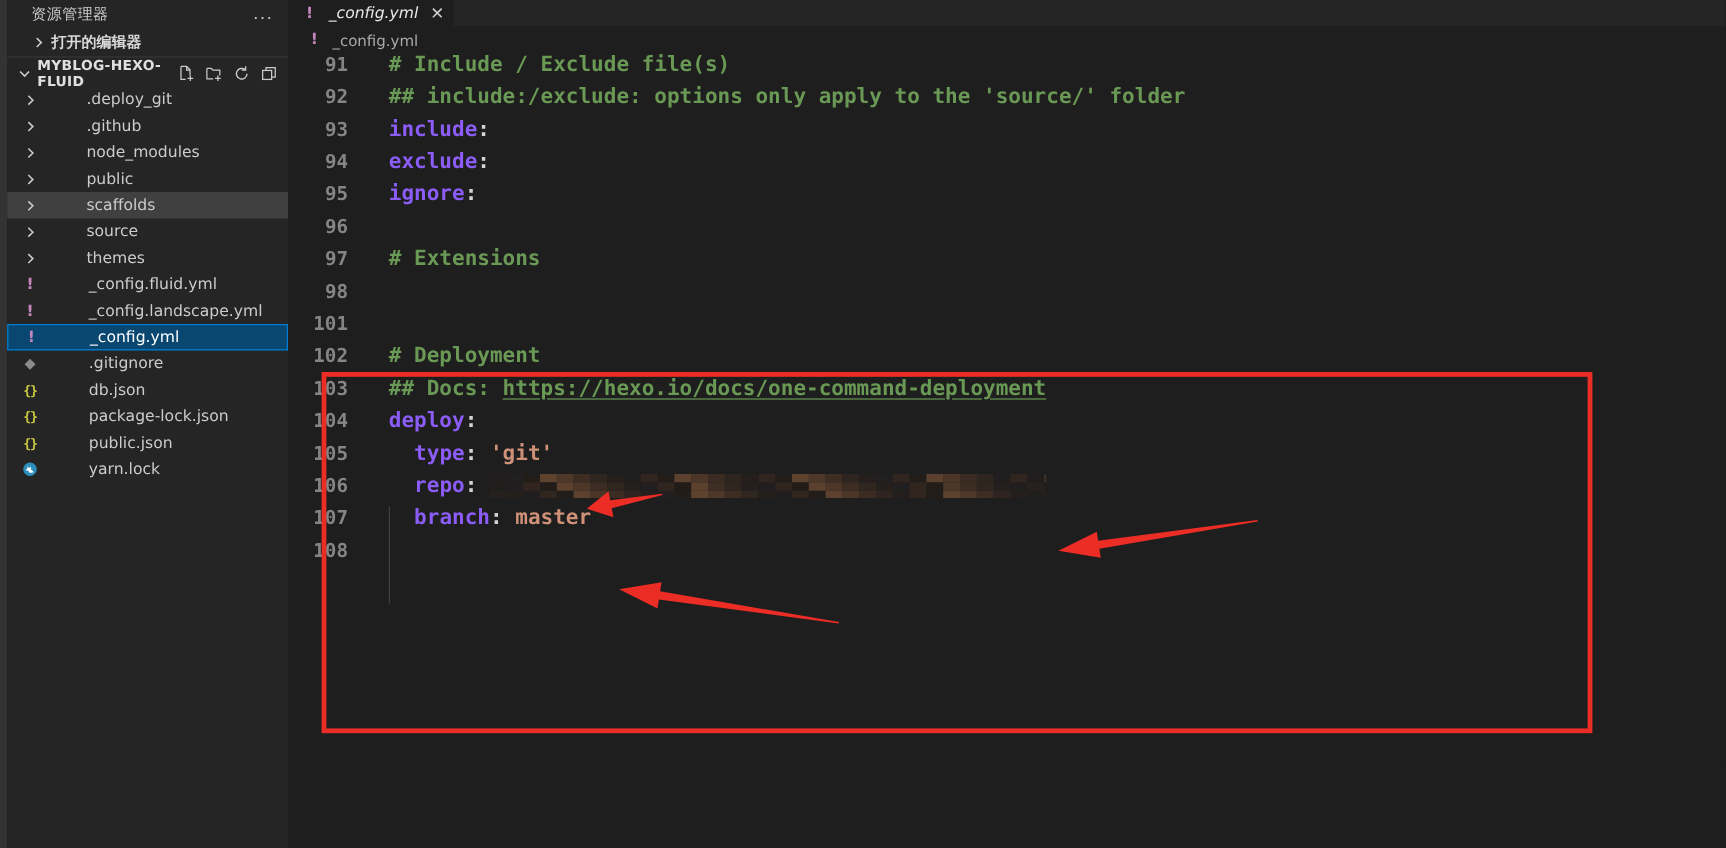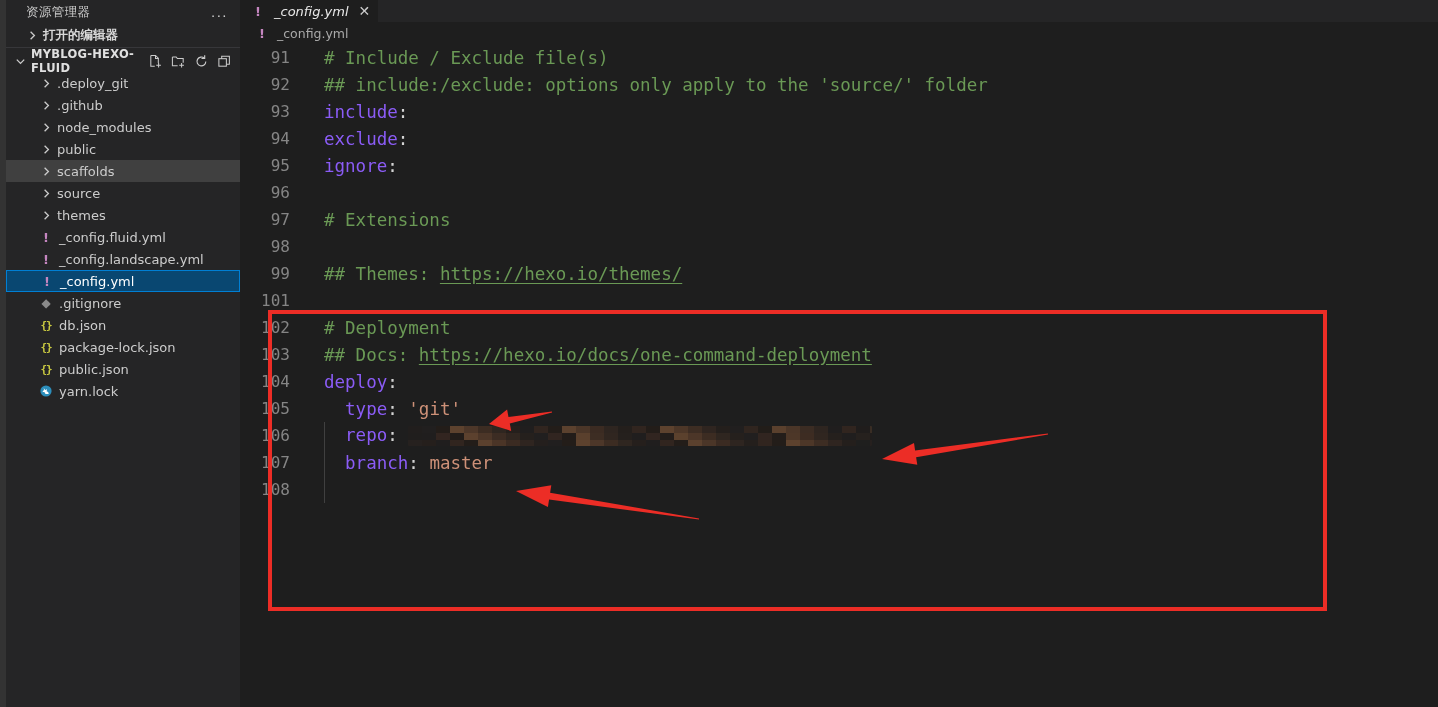--- a/index.html
+++ b/index.html
@@ -60,21 +60,21 @@
     display: inline-flex; align-items: center; justify-content: center;
   }
   .chev svg { display: block; }
 
   .tree { padding-top: 0; }
   .row {
     height: 22px; display: flex; align-items: center;
     font-size: 13px; color: #cccccc; cursor: pointer;
     font-family: "DejaVu Sans", sans-serif; white-space: nowrap;
   }
-  .row.depth1 { padding-left: 32px; }
+  .row.depth1 { padding-left: 11px; gap: 36px; }
   .row.hover { background: #404040; }
   .row.selected { background: #094771; border: 1px solid #007fd4; color: #ffffff; }
   .row .fname { margin-left: 3px; }
   .ficon {
     width: 16px; height: 16px; flex: 0 0 16px;
     display: inline-flex; align-items: center; justify-content: center;
     font-size: 12px; font-weight: 700; margin-right: 2px;
   }
   .ficon.yaml { color: #c586c0; font-family: "DejaVu Sans", sans-serif; font-size: 13px; }
   .ficon.json { color: #cbcb41; font-family: "DejaVu Sans Mono", monospace; font-size: 11px; letter-spacing: -1px; }
@@ -107,23 +107,24 @@
   .breadcrumb .bc-label {
     font-size: 12.5px; color: #a9a9a9; font-family: "DejaVu Sans", sans-serif;
   }
 
   .code-scroll {
     flex: 1 1 auto; position: relative; overflow: hidden;
     background: #1e1e1e;
   }
   .code-lines { position: absolute; top: 0; left: 0; right: 0; }
   .cline {
-    height: 27px; display: flex; align-items: center;
+    height: 27px; display: flex; align-items: flex-start;
     font-family: "DejaVu Sans Mono", monospace; font-size: 17.5px;
     white-space: pre;
+    font-weight: bold;
   }
   .lnum {
     width: 60px; flex: 0 0 60px; text-align: right; padding-right: 10px;
     color: #858585; font-family: "DejaVu Sans Mono", monospace; font-size: 16px;
   }
   .ltext { padding-left: 24px; position: relative; }
 
   .tk-comment { color: #6a9955; }
   .tk-key     { color: #8b5cf6; }
   .tk-punct   { color: #d4d4d4; }
@@ -327,21 +328,20 @@
     <div class="code-scroll">
       <div class="code-lines" id="code-lines">
           <div class="cline"><span class="lnum">91</span><span class="ltext"><span class="tk-comment"># Include / Exclude file(s)</span></span></div>
           <div class="cline"><span class="lnum">92</span><span class="ltext"><span class="tk-comment">## include:/exclude: options only apply to the 'source/' folder</span></span></div>
           <div class="cline"><span class="lnum">93</span><span class="ltext"><span class="tk-key">include</span><span class="tk-punct">:</span></span></div>
           <div class="cline"><span class="lnum">94</span><span class="ltext"><span class="tk-key">exclude</span><span class="tk-punct">:</span></span></div>
           <div class="cline"><span class="lnum">95</span><span class="ltext"><span class="tk-key">ignore</span><span class="tk-punct">:</span></span></div>
           <div class="cline"><span class="lnum">96</span><span class="ltext"></span></div>
           <div class="cline"><span class="lnum">97</span><span class="ltext"><span class="tk-comment"># Extensions</span></span></div>
           <div class="cline"><span class="lnum">98</span></div>
-          <div class="cline"><span class="lnum">99</span><span class="ltext"><span class="tk-comment">## Themes: </span><span class="tk-link">https://hexo.io/themes/</span></span></div>
           <div class="cline"><span class="lnum">101</span><span class="ltext"></span></div>
           <div class="cline"><span class="lnum">102</span><span class="ltext"><span class="tk-comment"># Deployment</span></span></div>
           <div class="cline"><span class="lnum">103</span><span class="ltext"><span class="tk-comment">## Docs: </span><span class="tk-link">https://hexo.io/docs/one-command-deployment</span></span></div>
           <div class="cline"><span class="lnum">104</span><span class="ltext"><span class="tk-key">deploy</span><span class="tk-punct">:</span></span></div>
           <div class="cline"><span class="lnum">105</span><span class="ltext"><span class="tk-punct">  </span><span class="tk-key">type</span><span class="tk-punct">: </span><span class="tk-str">'git'</span></span></div>
           <div class="cline"><span class="lnum">106</span><span class="ltext"><span class="tk-punct">  </span><span class="tk-key">repo</span><span class="tk-punct">: </span><span class="redact" style="width: 464px; height: 20px;"><i style="left: 0px; top: 0px; width: 14px; height: 7px; background: rgb(42, 33, 28); opacity: 0.250133;"></i><i style="left: 14px; top: 0px; width: 14px; height: 7px; background: rgba(68, 49, 38, 0.07); opacity: 0.94555;"></i><i style="left: 28px; top: 0px; width: 14px; height: 7px; background: rgb(36, 29, 25); opacity: 0.88525;"></i><i style="left: 42px; top: 0px; width: 14px; height: 7px; background: rgb(107, 74, 50); opacity: 0.82495;"></i><i style="left: 56px; top: 0px; width: 14px; height: 7px; background: rgb(92, 63, 44); opacity: 0.76465;"></i><i style="left: 70px; top: 0px; width: 14px; height: 7px; background: rgb(74, 51, 37); opacity: 0.70435;"></i><i style="left: 84px; top: 0px; width: 14px; height: 7px; background: rgb(58, 43, 34); opacity: 0.64405;"></i><i style="left: 98px; top: 0px; width: 14px; height: 7px; background: rgb(42, 33, 28); opacity: 0.58375;"></i><i style="left: 112px; top: 0px; width: 14px; height: 7px; background: rgba(68, 49, 38, 0.07); opacity: 0.97345;"></i><i style="left: 126px; top: 0px; width: 14px; height: 7px; background: rgb(51, 38, 32); opacity: 0.91315;"></i><i style="left: 140px; top: 0px; width: 14px; height: 7px; background: rgb(36, 29, 25); opacity: 0.85285;"></i><i style="left: 154px; top: 0px; width: 14px; height: 7px; background: rgb(107, 74, 50); opacity: 0.79255;"></i><i style="left: 168px; top: 0px; width: 14px; height: 7px; background: rgb(92, 63, 44); opacity: 0.73225;"></i><i style="left: 182px; top: 0px; width: 14px; height: 7px; background: rgb(74, 51, 37); opacity: 0.67195;"></i><i style="left: 196px; top: 0px; width: 14px; height: 7px; background: rgb(58, 43, 34); opacity: 0.61165;"></i><i style="left: 210px; top: 0px; width: 14px; height: 7px; background: rgb(42, 33, 28); opacity: 0.55135;"></i><i style="left: 224px; top: 0px; width: 14px; height: 7px; background: rgb(51, 38, 32); opacity: 0.94105;"></i><i style="left: 238px; top: 0px; width: 14px; height: 7px; background: rgb(36, 29, 25); opacity: 0.88075;"></i><i style="left: 252px; top: 0px; width: 14px; height: 7px; background: rgb(107, 74, 50); opacity: 0.82045;"></i><i style="left: 266px; top: 0px; width: 14px; height: 7px; background: rgb(92, 63, 44); opacity: 0.76015;"></i><i style="left: 280px; top: 0px; width: 14px; height: 7px; background: rgb(74, 51, 37); opacity: 0.69985;"></i><i style="left: 294px; top: 0px; width: 14px; height: 7px; background: rgb(58, 43, 34); opacity: 0.63955;"></i><i style="left: 308px; top: 0px; width: 14px; height: 7px; background: rgb(42, 33, 28); opacity: 0.57925;"></i><i style="left: 322px; top: 0px; width: 14px; height: 7px; background: rgba(68, 49, 38, 0.07); opacity: 0.96895;"></i><i style="left: 336px; top: 0px; width: 14px; height: 7px; background: rgb(51, 38, 32); opacity: 0.90865;"></i><i style="left: 350px; top: 0px; width: 14px; height: 7px; background: rgb(36, 29, 25); opacity: 0.84835;"></i><i style="left: 364px; top: 0px; width: 14px; height: 7px; background: rgb(107, 74, 50); opacity: 0.78805;"></i><i style="left: 378px; top: 0px; width: 14px; height: 7px; background: rgb(92, 63, 44); opacity: 0.72775;"></i><i style="left: 392px; top: 0px; width: 14px; height: 7px; background: rgb(74, 51, 37); opacity: 0.66745;"></i><i style="left: 406px; top: 0px; width: 14px; height: 7px; background: rgb(58, 43, 34); opacity: 0.60715;"></i><i style="left: 420px; top: 0px; width: 14px; height: 7px; background: rgba(68, 49, 38, 0.07); opacity: 0.99685;"></i><i style="left: 434px; top: 0px; width: 14px; height: 7px; background: rgb(51, 38, 32); opacity: 0.93655;"></i><i style="left: 448px; top: 0px; width: 14px; height: 7px; background: rgb(36, 29, 25); opacity: 0.394313;"></i><i style="left: 462px; top: 0px; width: 14px; height: 7px; background: rgb(107, 74, 50); opacity: 0.367178;"></i><i style="left: 0px; top: 7px; width: 14px; height: 7px; background: rgb(42, 33, 28); opacity: 0.27099;"></i><i style="left: 14px; top: 7px; width: 14px; height: 7px; background: rgba(68, 49, 38, 0.07); opacity: 0.9919;"></i><i style="left: 28px; top: 7px; width: 14px; height: 7px; background: rgb(51, 38, 32); opacity: 0.9316;"></i><i style="left: 42px; top: 7px; width: 14px; height: 7px; background: rgb(36, 29, 25); opacity: 0.8713;"></i><i style="left: 56px; top: 7px; width: 14px; height: 7px; background: rgb(107, 74, 50); opacity: 0.811;"></i><i style="left: 70px; top: 7px; width: 14px; height: 7px; background: rgb(92, 63, 44); opacity: 0.7507;"></i><i style="left: 84px; top: 7px; width: 14px; height: 7px; background: rgb(74, 51, 37); opacity: 0.6904;"></i><i style="left: 98px; top: 7px; width: 14px; height: 7px; background: rgb(58, 43, 34); opacity: 0.6301;"></i><i style="left: 112px; top: 7px; width: 14px; height: 7px; background: rgb(42, 33, 28); opacity: 0.5698;"></i><i style="left: 126px; top: 7px; width: 14px; height: 7px; background: rgba(68, 49, 38, 0.07); opacity: 0.9595;"></i><i style="left: 140px; top: 7px; width: 14px; height: 7px; background: rgb(51, 38, 32); opacity: 0.8992;"></i><i style="left: 154px; top: 7px; width: 14px; height: 7px; background: rgb(36, 29, 25); opacity: 0.8389;"></i><i style="left: 168px; top: 7px; width: 14px; height: 7px; background: rgb(107, 74, 50); opacity: 0.7786;"></i><i style="left: 182px; top: 7px; width: 14px; height: 7px; background: rgb(74, 51, 37); opacity: 0.7183;"></i><i style="left: 196px; top: 7px; width: 14px; height: 7px; background: rgb(58, 43, 34); opacity: 0.658;"></i><i style="left: 210px; top: 7px; width: 14px; height: 7px; background: rgb(42, 33, 28); opacity: 0.5977;"></i><i style="left: 224px; top: 7px; width: 14px; height: 7px; background: rgba(68, 49, 38, 0.07); opacity: 0.9874;"></i><i style="left: 238px; top: 7px; width: 14px; height: 7px; background: rgb(51, 38, 32); opacity: 0.9271;"></i><i style="left: 252px; top: 7px; width: 14px; height: 7px; background: rgb(36, 29, 25); opacity: 0.8668;"></i><i style="left: 266px; top: 7px; width: 14px; height: 7px; background: rgb(107, 74, 50); opacity: 0.8065;"></i><i style="left: 280px; top: 7px; width: 14px; height: 7px; background: rgb(92, 63, 44); opacity: 0.7462;"></i><i style="left: 294px; top: 7px; width: 14px; height: 7px; background: rgb(74, 51, 37); opacity: 0.6859;"></i><i style="left: 308px; top: 7px; width: 14px; height: 7px; background: rgb(58, 43, 34); opacity: 0.6256;"></i><i style="left: 322px; top: 7px; width: 14px; height: 7px; background: rgb(42, 33, 28); opacity: 0.5653;"></i><i style="left: 336px; top: 7px; width: 14px; height: 7px; background: rgba(68, 49, 38, 0.07); opacity: 0.955;"></i><i style="left: 350px; top: 7px; width: 14px; height: 7px; background: rgb(51, 38, 32); opacity: 0.8947;"></i><i style="left: 364px; top: 7px; width: 14px; height: 7px; background: rgb(36, 29, 25); opacity: 0.8344;"></i><i style="left: 378px; top: 7px; width: 14px; height: 7px; background: rgb(92, 63, 44); opacity: 0.7741;"></i><i style="left: 392px; top: 7px; width: 14px; height: 7px; background: rgb(74, 51, 37); opacity: 0.7138;"></i><i style="left: 406px; top: 7px; width: 14px; height: 7px; background: rgb(58, 43, 34); opacity: 0.6535;"></i><i style="left: 420px; top: 7px; width: 14px; height: 7px; background: rgb(42, 33, 28); opacity: 0.5932;"></i><i style="left: 434px; top: 7px; width: 14px; height: 7px; background: rgba(68, 49, 38, 0.07); opacity: 0.9829;"></i><i style="left: 448px; top: 7px; width: 14px; height: 7px; background: rgb(51, 38, 32); opacity: 0.41517;"></i><i style="left: 462px; top: 7px; width: 14px; height: 7px; background: rgb(36, 29, 25); opacity: 0.388035;"></i><i style="left: 0px; top: 14px; width: 14px; height: 7px; background: rgb(58, 43, 34); opacity: 0.291848;"></i><i style="left: 14px; top: 14px; width: 14px; height: 7px; background: rgb(42, 33, 28); opacity: 0.58825;"></i><i style="left: 28px; top: 14px; width: 14px; height: 7px; background: rgba(68, 49, 38, 0.07); opacity: 0.97795;"></i><i style="left: 42px; top: 14px; width: 14px; height: 7px; background: rgb(51, 38, 32); opacity: 0.91765;"></i><i style="left: 56px; top: 14px; width: 14px; height: 7px; background: rgb(36, 29, 25); opacity: 0.85735;"></i><i style="left: 70px; top: 14px; width: 14px; height: 7px; background: rgb(107, 74, 50); opacity: 0.79705;"></i><i style="left: 84px; top: 14px; width: 14px; height: 7px; background: rgb(92, 63, 44); opacity: 0.73675;"></i><i style="left: 98px; top: 14px; width: 14px; height: 7px; background: rgb(74, 51, 37); opacity: 0.67645;"></i><i style="left: 112px; top: 14px; width: 14px; height: 7px; background: rgb(58, 43, 34); opacity: 0.61615;"></i><i style="left: 126px; top: 14px; width: 14px; height: 7px; background: rgb(42, 33, 28); opacity: 0.55585;"></i><i style="left: 140px; top: 14px; width: 14px; height: 7px; background: rgba(68, 49, 38, 0.07); opacity: 0.94555;"></i><i style="left: 154px; top: 14px; width: 14px; height: 7px; background: rgb(36, 29, 25); opacity: 0.88525;"></i><i style="left: 168px; top: 14px; width: 14px; height: 7px; background: rgb(107, 74, 50); opacity: 0.82495;"></i><i style="left: 182px; top: 14px; width: 14px; height: 7px; background: rgb(92, 63, 44); opacity: 0.76465;"></i><i style="left: 196px; top: 14px; width: 14px; height: 7px; background: rgb(74, 51, 37); opacity: 0.70435;"></i><i style="left: 210px; top: 14px; width: 14px; height: 7px; background: rgb(58, 43, 34); opacity: 0.64405;"></i><i style="left: 224px; top: 14px; width: 14px; height: 7px; background: rgb(42, 33, 28); opacity: 0.58375;"></i><i style="left: 238px; top: 14px; width: 14px; height: 7px; background: rgba(68, 49, 38, 0.07); opacity: 0.97345;"></i><i style="left: 252px; top: 14px; width: 14px; height: 7px; background: rgb(51, 38, 32); opacity: 0.91315;"></i><i style="left: 266px; top: 14px; width: 14px; height: 7px; background: rgb(36, 29, 25); opacity: 0.85285;"></i><i style="left: 280px; top: 14px; width: 14px; height: 7px; background: rgb(107, 74, 50); opacity: 0.79255;"></i><i style="left: 294px; top: 14px; width: 14px; height: 7px; background: rgb(92, 63, 44); opacity: 0.73225;"></i><i style="left: 308px; top: 14px; width: 14px; height: 7px; background: rgb(74, 51, 37); opacity: 0.67195;"></i><i style="left: 322px; top: 14px; width: 14px; height: 7px; background: rgb(58, 43, 34); opacity: 0.61165;"></i><i style="left: 336px; top: 14px; width: 14px; height: 7px; background: rgb(42, 33, 28); opacity: 0.55135;"></i><i style="left: 350px; top: 14px; width: 14px; height: 7px; background: rgb(51, 38, 32); opacity: 0.94105;"></i><i style="left: 364px; top: 14px; width: 14px; height: 7px; background: rgb(36, 29, 25); opacity: 0.88075;"></i><i style="left: 378px; top: 14px; width: 14px; height: 7px; background: rgb(107, 74, 50); opacity: 0.82045;"></i><i style="left: 392px; top: 14px; width: 14px; height: 7px; background: rgb(92, 63, 44); opacity: 0.76015;"></i><i style="left: 406px; top: 14px; width: 14px; height: 7px; background: rgb(74, 51, 37); opacity: 0.69985;"></i><i style="left: 420px; top: 14px; width: 14px; height: 7px; background: rgb(58, 43, 34); opacity: 0.63955;"></i><i style="left: 434px; top: 14px; width: 14px; height: 7px; background: rgb(42, 33, 28); opacity: 0.57925;"></i><i style="left: 448px; top: 14px; width: 14px; height: 7px; background: rgba(68, 49, 38, 0.07); opacity: 0.436028;"></i><i style="left: 462px; top: 14px; width: 14px; height: 7px; background: rgb(51, 38, 32); opacity: 0.408893;"></i></span></span></div>
           <div class="cline"><span class="lnum">107</span><span class="ltext"><span class="tk-punct">  </span><span class="tk-key">branch</span><span class="tk-punct">: </span><span class="tk-str">master</span></span></div>
           <div class="cline"><span class="lnum">108</span><span class="ltext"></span></div>
           <div class="indent-guide" style="left: 84px; top: 378px; height: 81px;"></div>
         </div>

